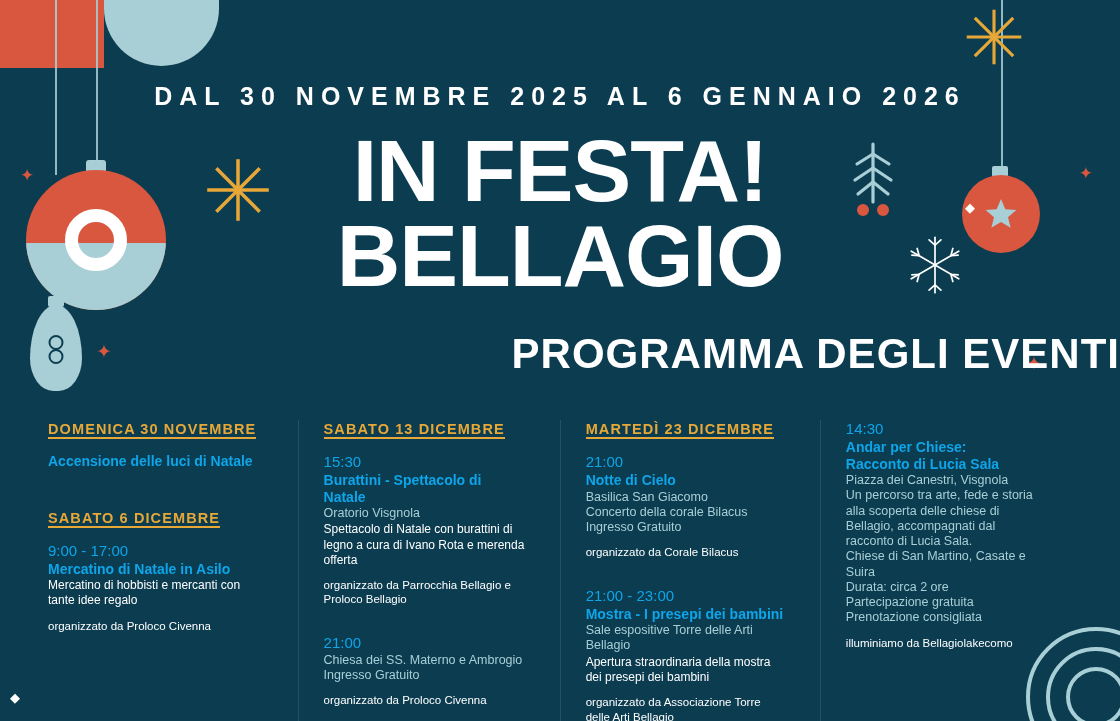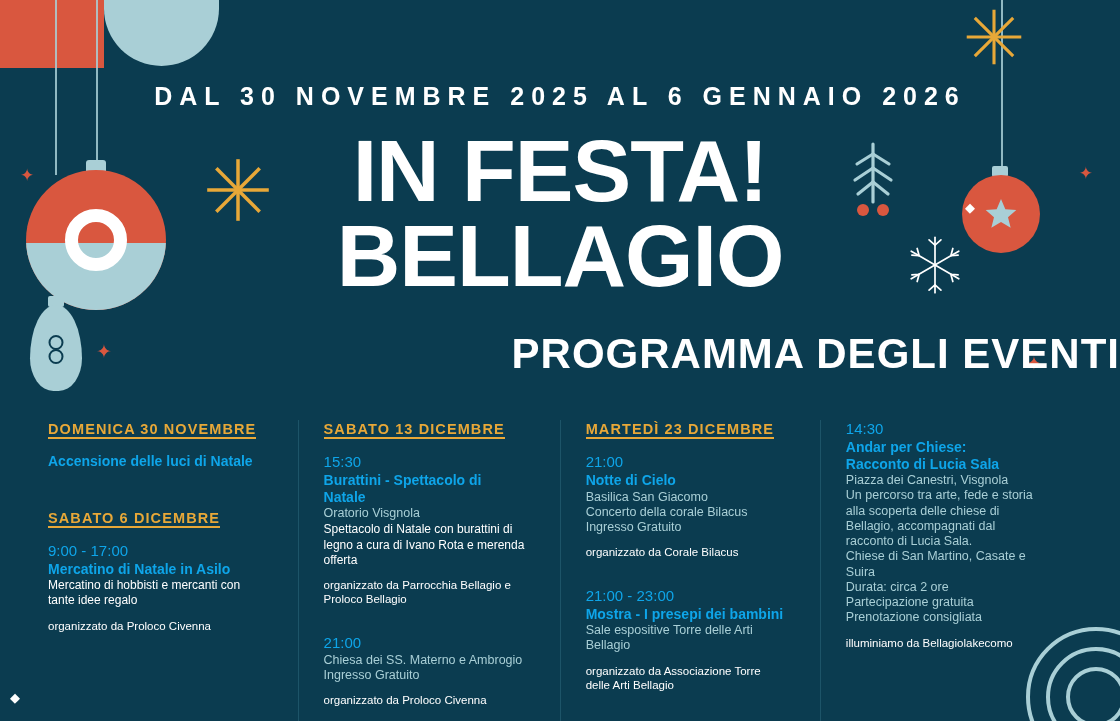--- a/index.html
+++ b/index.html
@@ -380,20 +380,21 @@
           <div class="ev-venue">Basilica San Giacomo</div>
           <div class="ev-venue" style="white-space:pre-line">Concerto della corale Bilacus
 Ingresso Gratuito</div>
           <div class="ev-org">organizzato da Corale Bilacus</div>
         </div>
         <div class="gap-sm"></div>
         <div class="event">
           <div class="ev-time">21:00 - 23:00</div>
           <div class="ev-title">Mostra - I presepi dei bambini</div>
           <div class="ev-venue">Sale espositive Torre delle Arti Bellagio</div>
+          <div class="ev-desc">Apertura straordinaria della mostra dei presepi dei bambini</div>
           <div class="ev-org">organizzato da Associazione Torre delle Arti Bellagio</div>
         </div>
       </div>
     </div>
 
     <div class="col">
       <div>
         <div class="event">
           <div class="ev-time">14:30</div>
           <div class="ev-title" style="white-space:pre-line">Andar per Chiese:

